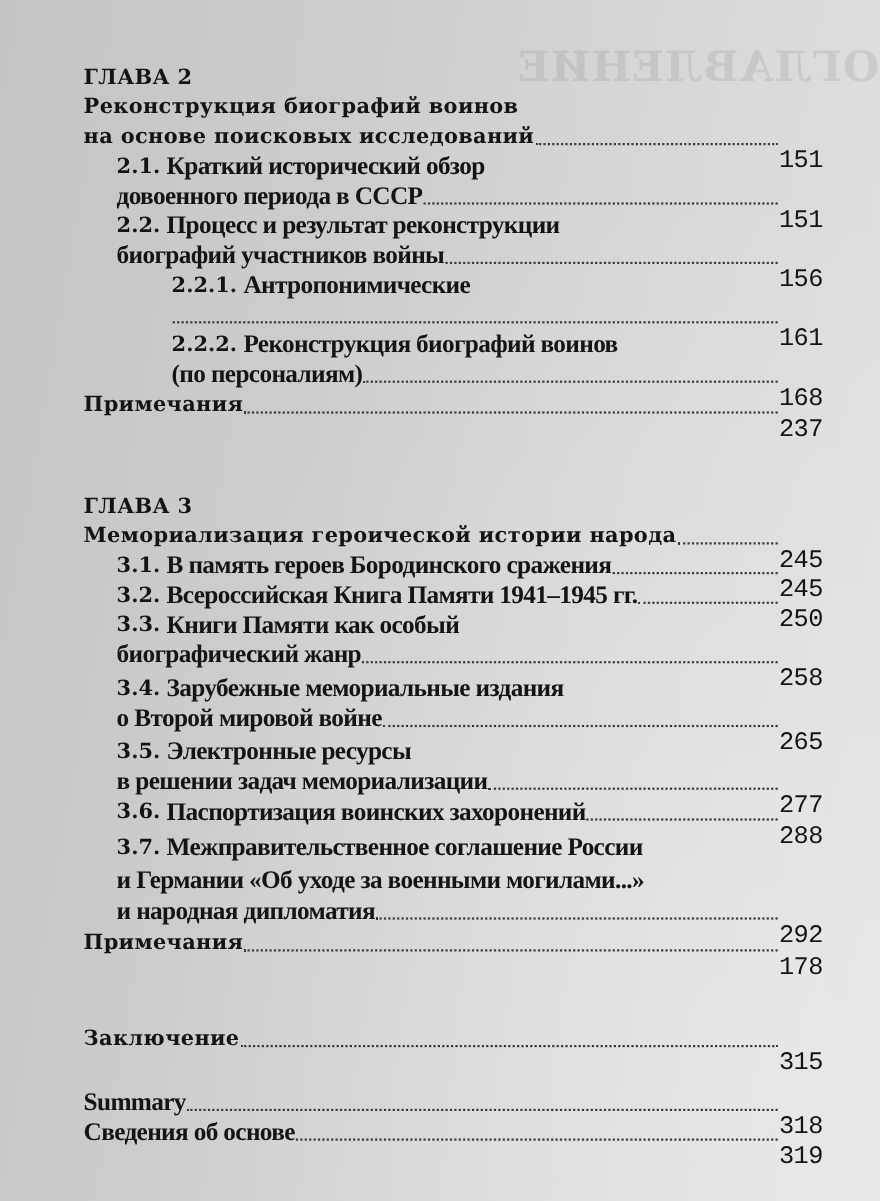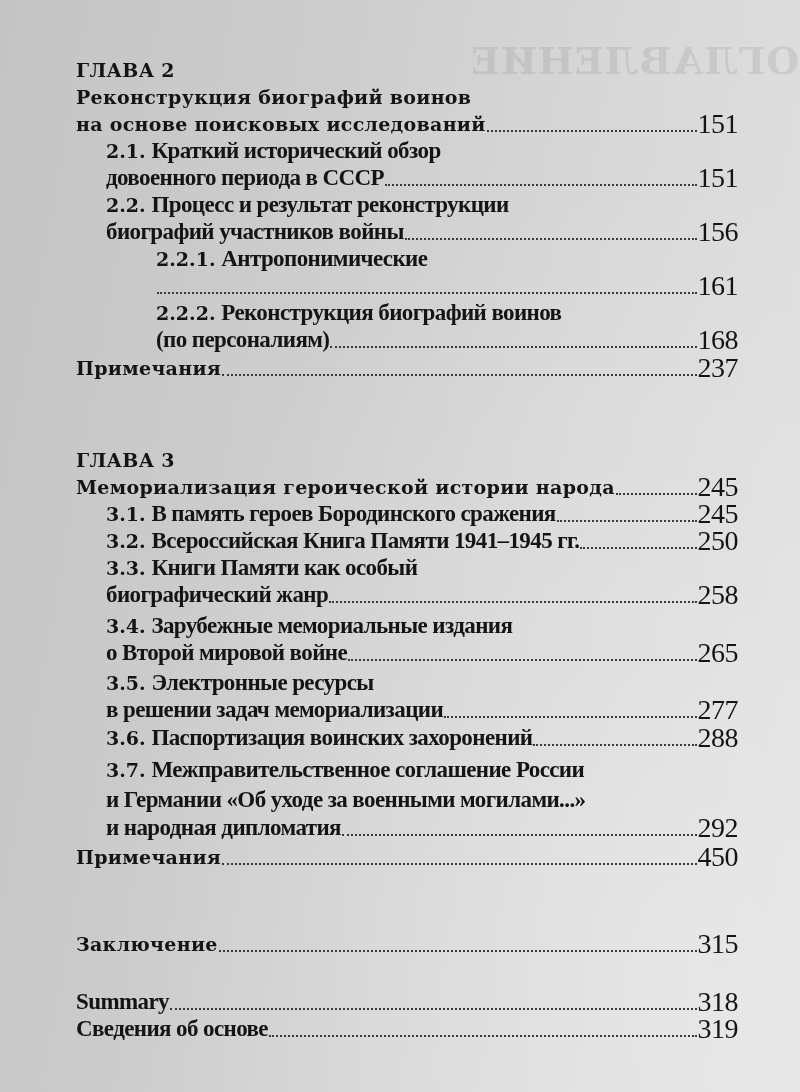--- a/index.html
+++ b/index.html
@@ -14,32 +14,32 @@
     background: radial-gradient(ellipse at 85% 90%, rgba(255,255,255,0.25), rgba(255,255,255,0) 60%);
   }
   .ghost {
     position: absolute; left: 470px; top: 38px;
     font-family: "DejaVu Serif", serif; font-weight: bold; font-size: 38px;
     letter-spacing: 1px; color: rgba(120,120,120,0.18);
     transform: scaleX(-1); white-space: nowrap;
   }
   .toc { position: absolute; left: 76px; top: 0; width: 672px; }
   .row {
-    position: absolute; left: 0; right: 10px; height: 28px;
-    display: flex; align-items: flex-end; white-space: nowrap;
+    position: absolute; left: 0; right: 0; height: 28px;
+    display: flex; align-items: center; white-space: nowrap;
     font-size: 23px; line-height: 28px;
   }
   .cond { font-family: "Liberation Serif", serif; letter-spacing: -0.6px; font-stretch: condensed; font-weight: bold; }
   .bold { font-family: "DejaVu Serif", serif; font-weight: bold; font-size: 19px; letter-spacing: 0.3px; }
   .num { font-family: "DejaVu Serif", serif; font-weight: bold; font-size: 19px; }
   .dots {
     flex: 1; overflow: hidden; margin: 0 1px;
     border-bottom: 2px dotted #3a3a3a; height: 0; align-self: flex-end; margin-bottom: 6px;
   }
-  .pg { font-family: Liberation Serif, serif; font-size: 28px; letter-spacing: -0.5px; margin-top: 44px; }
+  .pg { font-family: Liberation Mono, monospace; font-size: 23px; letter-spacing: -0.5px; margin-top: 44px; }
   .i1 { padding-left: 30px; }
   .i2 { padding-left: 80px; }
   .i1c { padding-left: 30px; }
   .i2c { padding-left: 80px; }
 </style>
 </head>
 <body>
 
 <div class="vignette"></div>
 <div class="ghost">ОГЛАВЛЕНИЕ</div>
@@ -161,21 +161,21 @@
   </div>
   <div class="row i1c" style="top:814px">
     <span class="cond">и народная дипломатия</span>
     <span class="dots"></span>
     <span class="pg">292</span>
   </div>
 
   <div class="row" style="top:843px">
     <span class="bold">Примечания</span>
     <span class="dots"></span>
-    <span class="pg">450</span>
+    <span class="pg">178</span>
   </div>
 
   <div class="row" style="top:930px">
     <span class="bold">Заключение</span>
     <span class="dots"></span>
     <span class="pg">315</span>
   </div>
 
   <div class="row" style="top:988px">
     <span class="cond">Summary</span>

